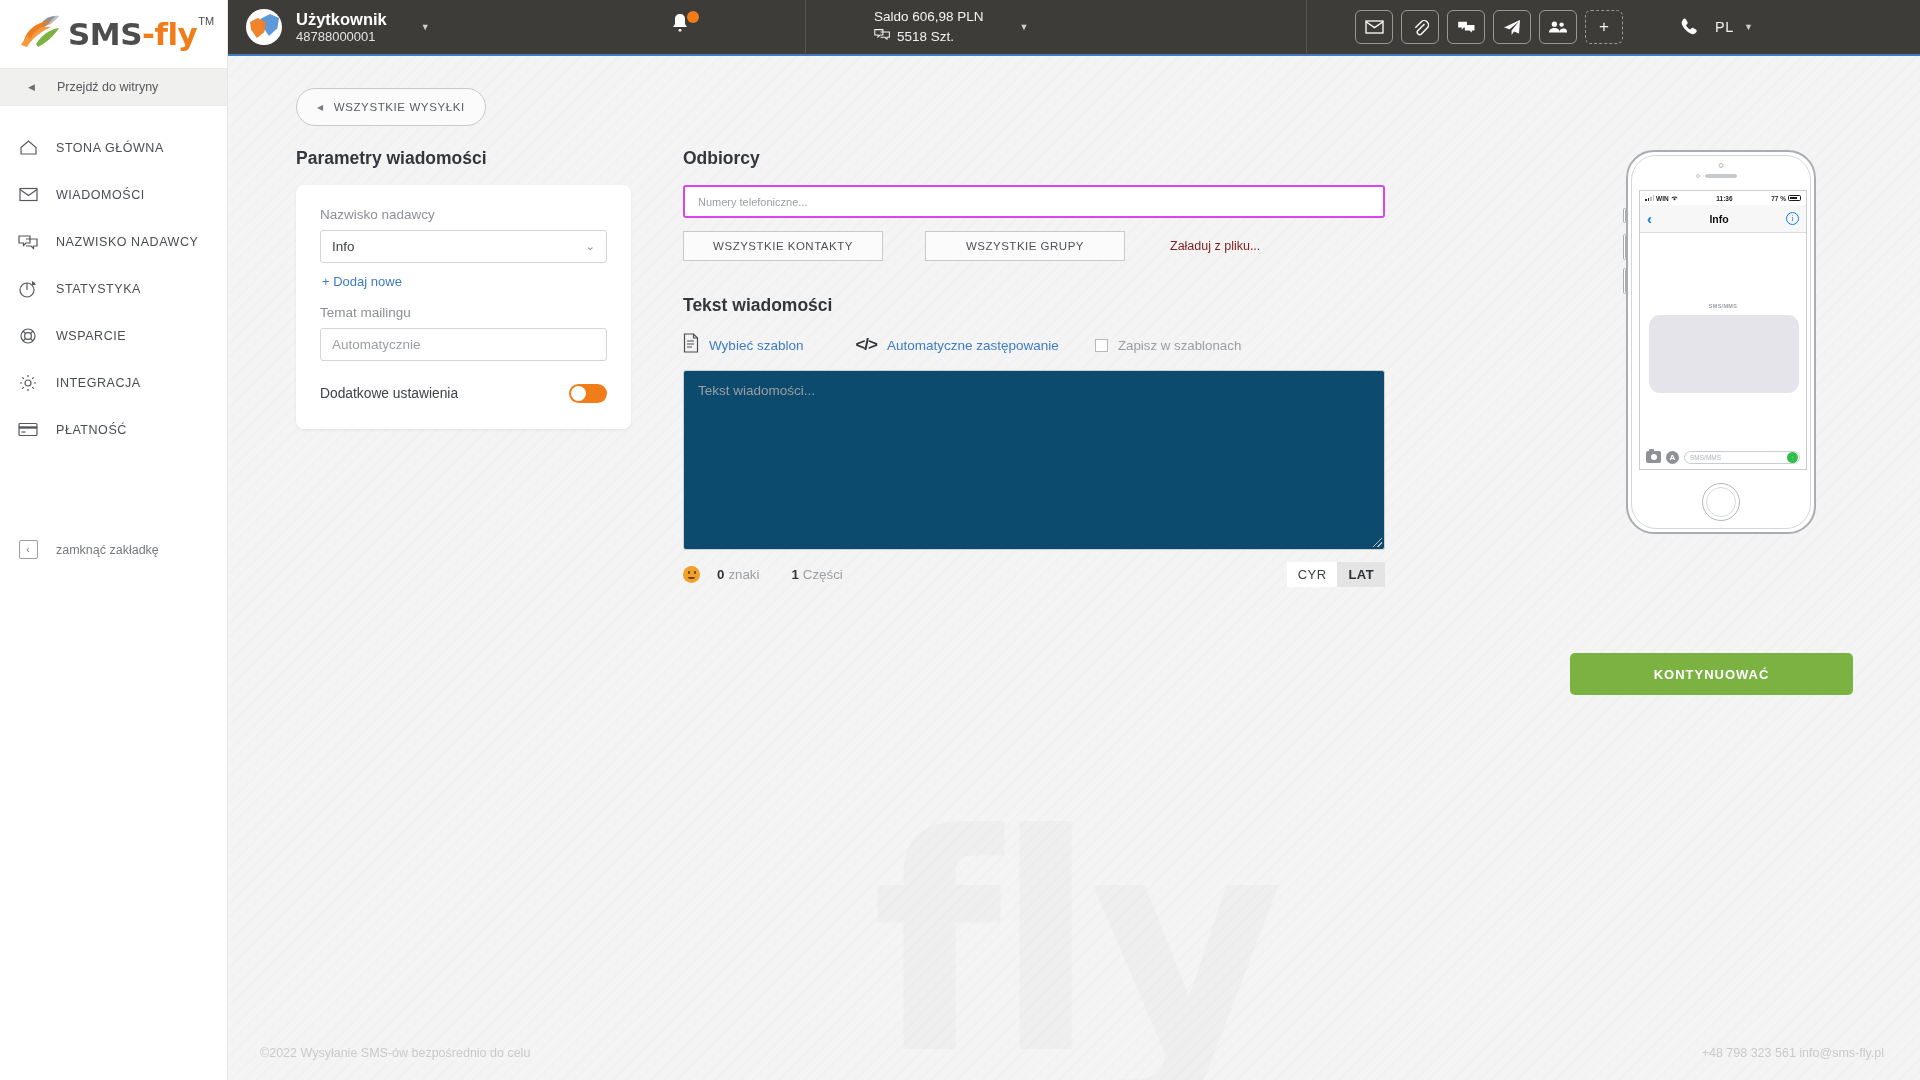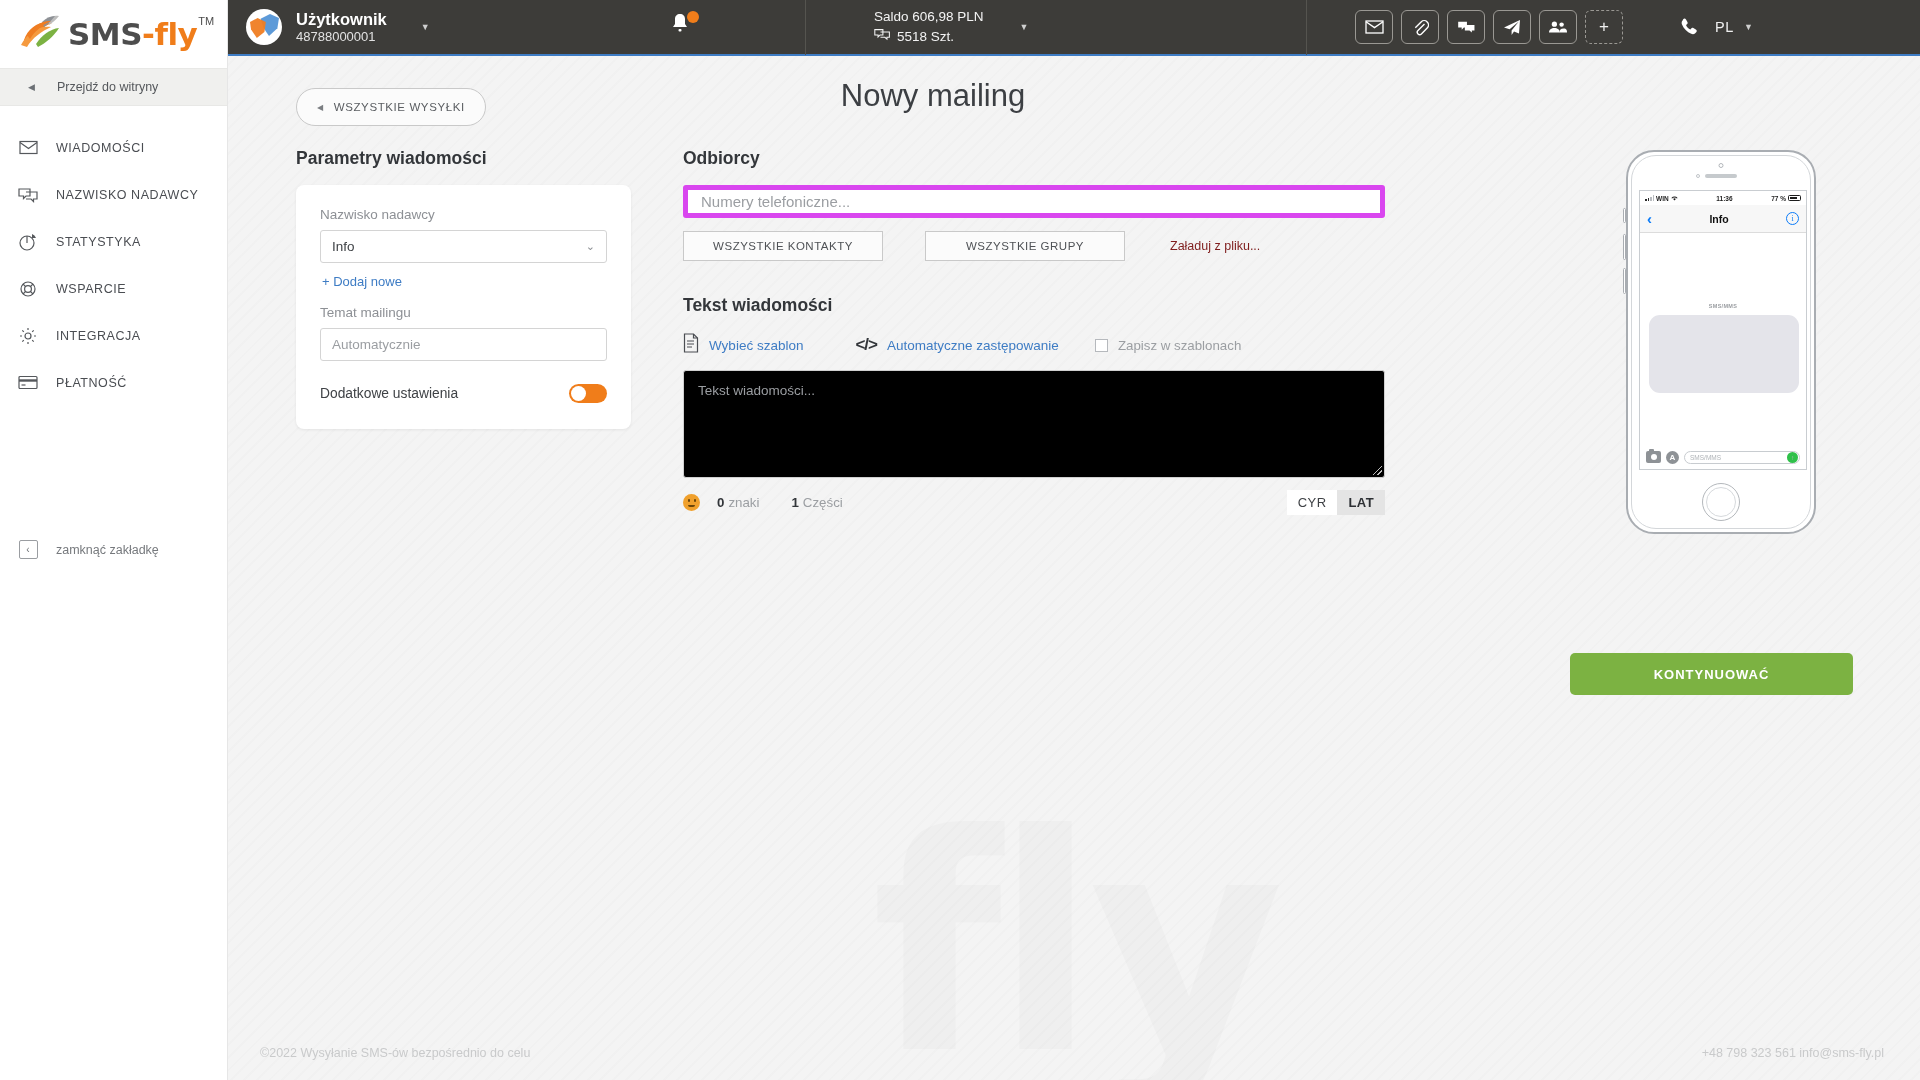--- a/index.html
+++ b/index.html
@@ -190,23 +190,23 @@
     width: 38px; height: 19px; border-radius: 10px; background: #f07d1a;
     position: relative; cursor: pointer; flex: 0 0 38px;
   }
   .toggle .knob {
     position: absolute; left: 2px; top: 2px; width: 15px; height: 15px;
     border-radius: 50%; background: #fff;
   }
 
   .col-main { flex: 1; padding-left: 47px; max-width: 712px; }
   .rcp-input {
-    height: 33px; border: 5px solid #d946ef; border-radius: 3px; background: #fff;
+    height: 33px; border: 2px solid #d946ef; border-radius: 3px; background: #fff;
     display: flex; align-items: center; padding: 0 13px;
-    font-size: 15px; color: #9b9ea2; width: 702px;
+    font-size: 11px; color: #9b9ea2; width: 702px;
   }
   .rcp-btns { display: flex; align-items: center; margin-top: 13px; }
   .ghost-btn {
     height: 30px; border: 1px solid #c9c9c9; background: #fbfbfb;
     display: flex; align-items: center; justify-content: center;
     font-size: 11.5px; letter-spacing: .5px; color: #4f5256; cursor: pointer;
   }
   .btn-contacts { width: 200px; }
   .btn-groups { width: 200px; margin-left: 42px; }
   .link-file { font-size: 12.5px; color: #7f1d1d; margin-left: 45px; cursor: pointer; }
@@ -215,22 +215,22 @@
   .msg-tools { display: flex; align-items: center; margin-top: 17px; height: 24px; }
   .tool { display: flex; align-items: center; gap: 10px; cursor: pointer; }
   .tool .lbl { font-size: 13.5px; color: #3e7cc4; }
   .tool.t2 { margin-left: 52px; }
   .code-glyph { font-size: 17px; color: #33363a; font-weight: bold; letter-spacing: -1px; }
   .chk-row { display: flex; align-items: center; gap: 10px; margin-left: 36px; }
   .chk { width: 13px; height: 13px; border: 1px solid #b6b9bd; background: #fff; }
   .chk-lbl { font-size: 13.3px; color: #9b9ea2; }
 
   .textarea {
-    margin-top: 13px; width: 702px; height: 108px;
-    border: 1px solid #d0d0d0; border-radius: 3px; background: #000000;
+    margin-top: 13px; width: 702px; height: 180px;
+    border: 1px solid #d0d0d0; border-radius: 3px; background: #0c4a6e;
     padding: 12px 14px; font-size: 13.5px; color: #9b9ea2; position: relative;
   }
   .ta-resize {
     position: absolute; right: 2px; bottom: 2px; width: 9px; height: 9px;
     background:
       linear-gradient(135deg, transparent 45%, #bdbdbd 45%, #bdbdbd 55%, transparent 55%),
       linear-gradient(135deg, transparent 72%, #bdbdbd 72%, #bdbdbd 82%, transparent 82%);
   }
   .ta-foot { display: flex; align-items: center; margin-top: 12px; width: 702px; }
   .emoji {
@@ -399,20 +399,28 @@
     </div>
 
     <div class="goto-site">
       <span class="tri">◀</span>
       <span>Przejdź do witryny</span>
     </div>
 
     <nav class="nav">
       <div class="nav-item">
         <span class="nav-ico">
+          <svg width="19" height="17" viewBox="0 0 19 17" fill="none" stroke="#55585c" stroke-width="1.2">
+              <path d="M2 8.5 L9.5 2 L17 8.5 L17 15 L2 15 Z"></path>
+            </svg>
+        </span>
+        <span class="nav-label">STONA GŁÓWNA</span>
+      </div>
+      <div class="nav-item">
+        <span class="nav-ico">
           <svg width="19" height="15" viewBox="0 0 19 15" fill="none" stroke="#55585c" stroke-width="1.2">
               <rect x="1" y="1.5" width="17" height="12"></rect>
               <path d="M1 2.5 L9.5 8.5 L18 2.5"></path>
             </svg>
         </span>
         <span class="nav-label">WIADOMOŚCI</span>
       </div>
       <div class="nav-item">
         <span class="nav-ico">
           <svg width="21" height="16" viewBox="0 0 21 16" fill="none" stroke="#55585c" stroke-width="1.2">
@@ -560,21 +568,20 @@
       </div>
     </header>
 
     <main class="page">
 
       <div class="page-head">
         <div class="back-btn">
           <span class="tri">◀</span>
           <span>WSZYSTKIE WYSYŁKI</span>
         </div>
-        <h1 class="page-title">Nowy mailing</h1>
       </div>
 
       <div class="cols">
 
         <section class="col-params">
           <div class="sec-title">Parametry wiadomości</div>
           <div class="card">
             <div class="fld-label">Nazwisko nadawcy</div>
             <div class="select-box">
               <span>Info</span>

